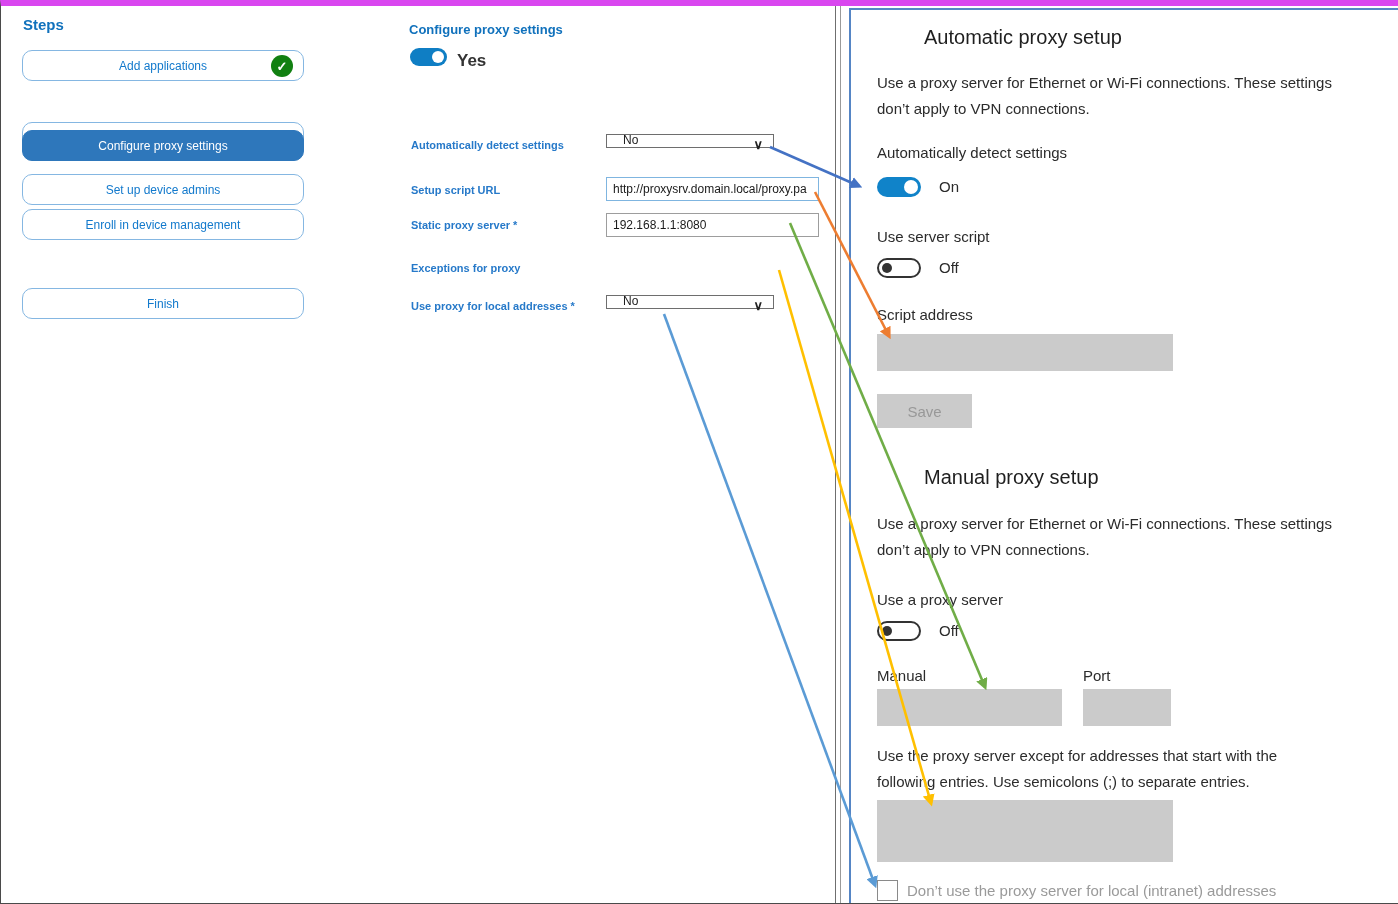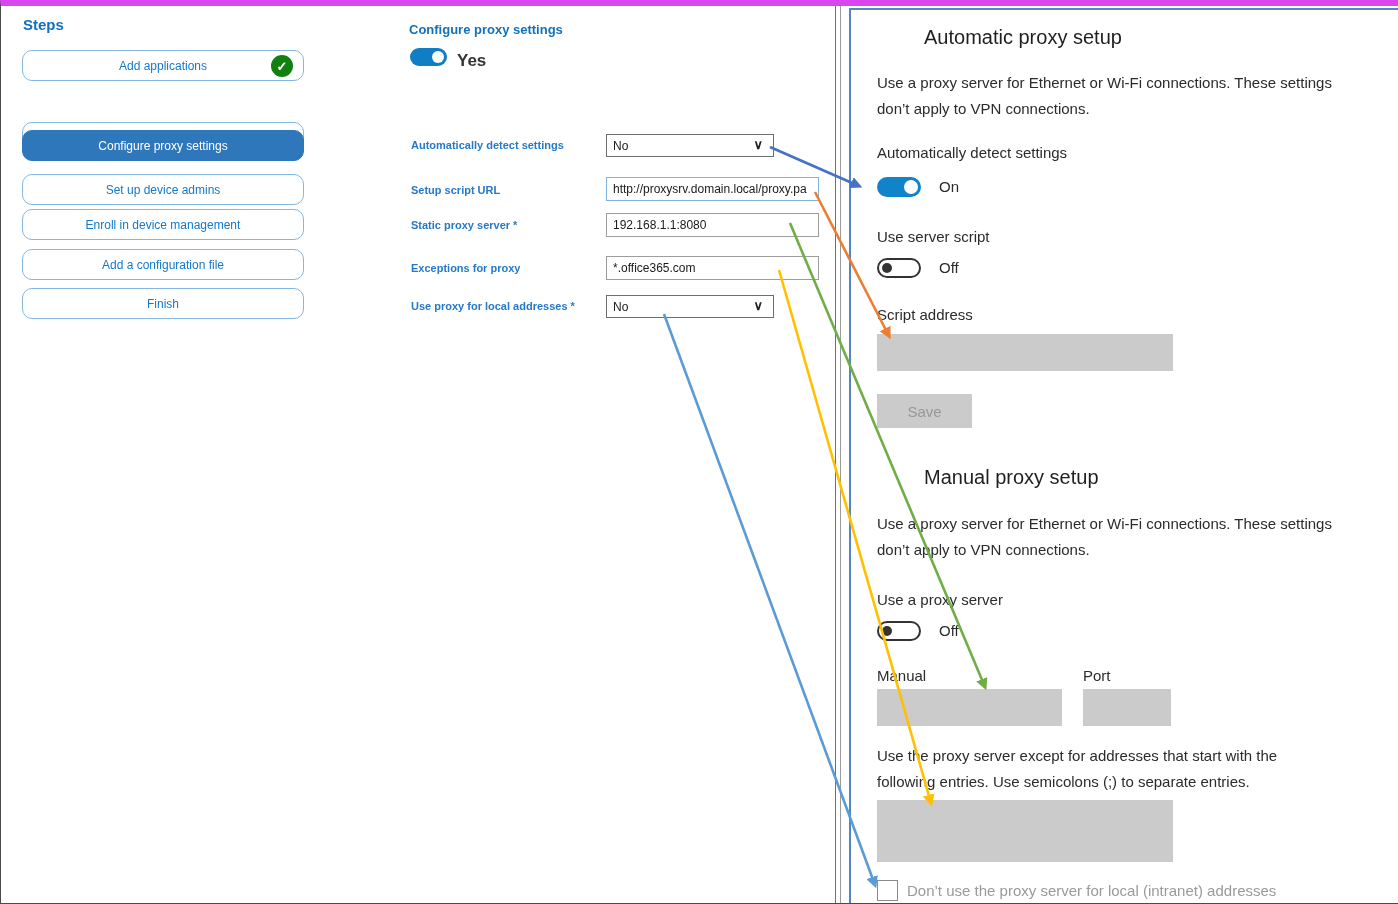--- a/index.html
+++ b/index.html
@@ -32,22 +32,22 @@
   }
   .toggle-sm .knob { position:absolute; right:3px; top:3px; width:12px; height:12px; border-radius:50%; background:#fff; }
   .toggle-sm-label { position:absolute; left:456px; top:45px; font-size:17px; color:#333; font-weight:bold; }
   .f-label { position:absolute; left:410px; width:190px; font-size:11px; font-weight:bold; color:#2679c9; }
   .f-input {
     position:absolute; left:605px; height:24px; width:213px; border:1px solid #9d9d9d;
     font-family:"Liberation Sans", sans-serif; font-size:12px; color:#1a1a1a; padding:0 6px; background:#fff;
   }
   .f-input.focus { border:1px solid #7fb5e0; }
   .f-dropdown {
-    position:absolute; left:605px; height:23px; width:168px; border:1px solid #6e6e6e; background:#fff;
-    font-size:12px; color:#1a1a1a; display:flex; align-items:center; padding:0 6px; cursor:pointer;
+    position:absolute; left:605px; height:14px; width:168px; border:1px solid #6e6e6e; background:#fff;
+    font-size:12px; color:#1a1a1a; display:flex; align-items:flex-end; padding:0 16px; cursor:pointer;
   }
   .f-dropdown .chev { position:absolute; right:10px; top:2px; font-size:13px; color:#222; font-weight:bold; }
   
   .vline1 { position:absolute; left:834px; top:0; width:1px; height:904px; background:#6f6f6f; }
   .vline2 { position:absolute; left:839px; top:0; width:1px; height:904px; background:#9a9a9a; }
   
   .settings-panel {
     position:absolute; left:848px; top:2px; width:550px; height:902px;
     border-left:2px solid #5585c5; border-top:2px solid #5585c5; background:#fff;
   }
@@ -90,23 +90,20 @@
   </div>
   <div class="step-btn active" style="top:124px;">
     <span>Configure proxy settings</span>
   </div>
   <div class="step-btn" style="top:168px;">
     <span>Set up device admins</span>
   </div>
   <div class="step-btn" style="top:203px;">
     <span>Enroll in device management</span>
   </div>
-  <div class="step-btn" style="top:243px;">
-    <span>Add a configuration file</span>
-  </div>
   <div class="step-btn" style="top:282px;">
     <span>Finish</span>
   </div>
 
   <div class="form-title">Configure proxy settings</div>
   <div class="toggle-sm">
     <div class="knob"></div>
   </div>
   <div class="toggle-sm-label">Yes</div>
 
@@ -116,21 +113,20 @@
     <span class="chev">∨</span>
   </div>
 
   <div class="f-label" style="top:178px;">Setup script URL</div>
   <input class="f-input focus" style="top: 171px;" value="http://proxysrv.domain.local/proxy.pa">
 
   <div class="f-label" style="top:213px;">Static proxy server *</div>
   <input class="f-input" style="top: 207px;" value="192.168.1.1:8080">
 
   <div class="f-label" style="top:256px;">Exceptions for proxy</div>
-  <input class="f-input" style="top: 250px;" value="*.office365.com">
 
   <div class="f-label" style="top:294px;">Use proxy for local addresses *</div>
   <div class="f-dropdown" style="top:289px;">
     <span>No</span>
     <span class="chev">∨</span>
   </div>
 
   <div class="vline1"></div>
   <div class="vline2"></div>
 

